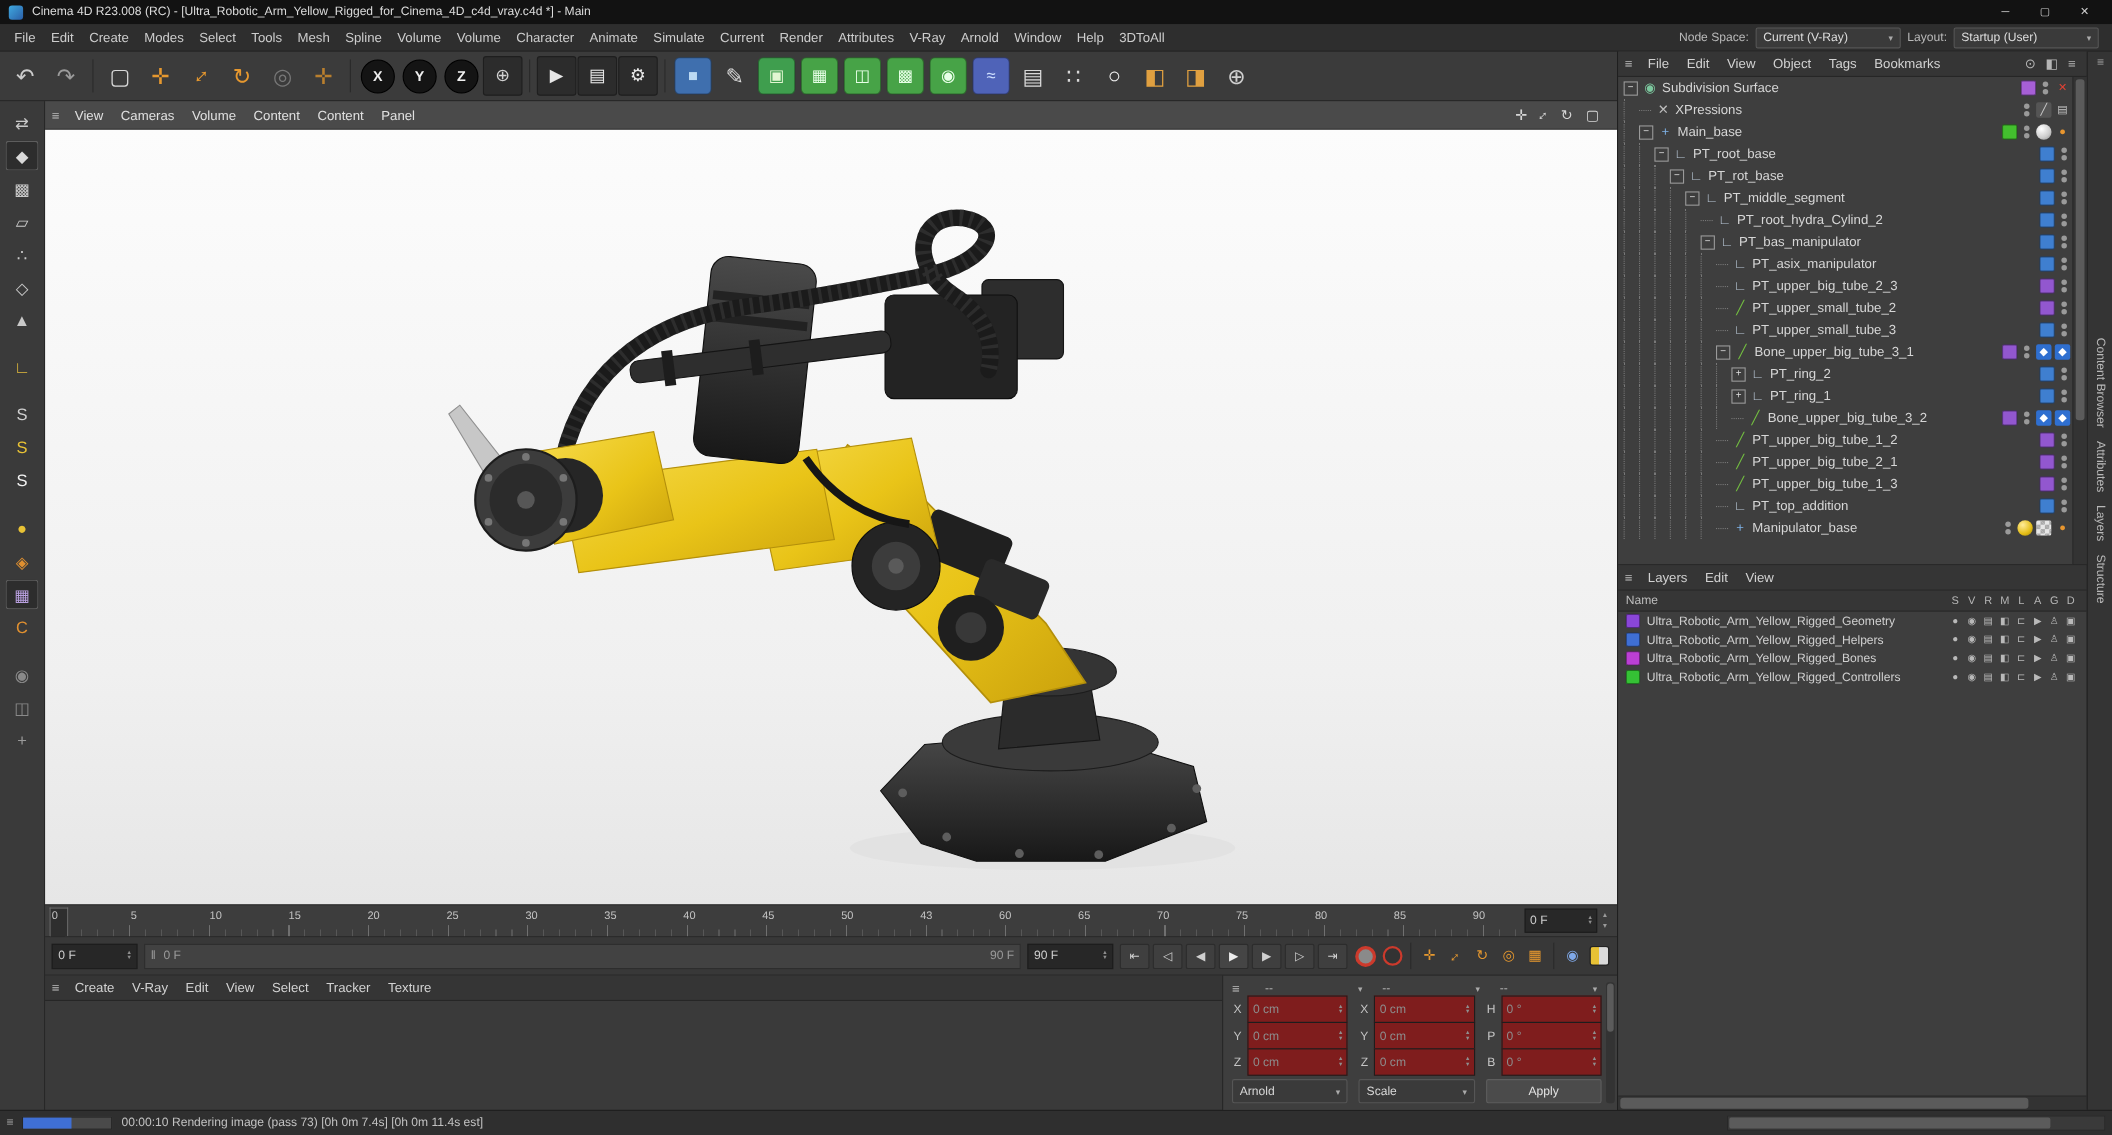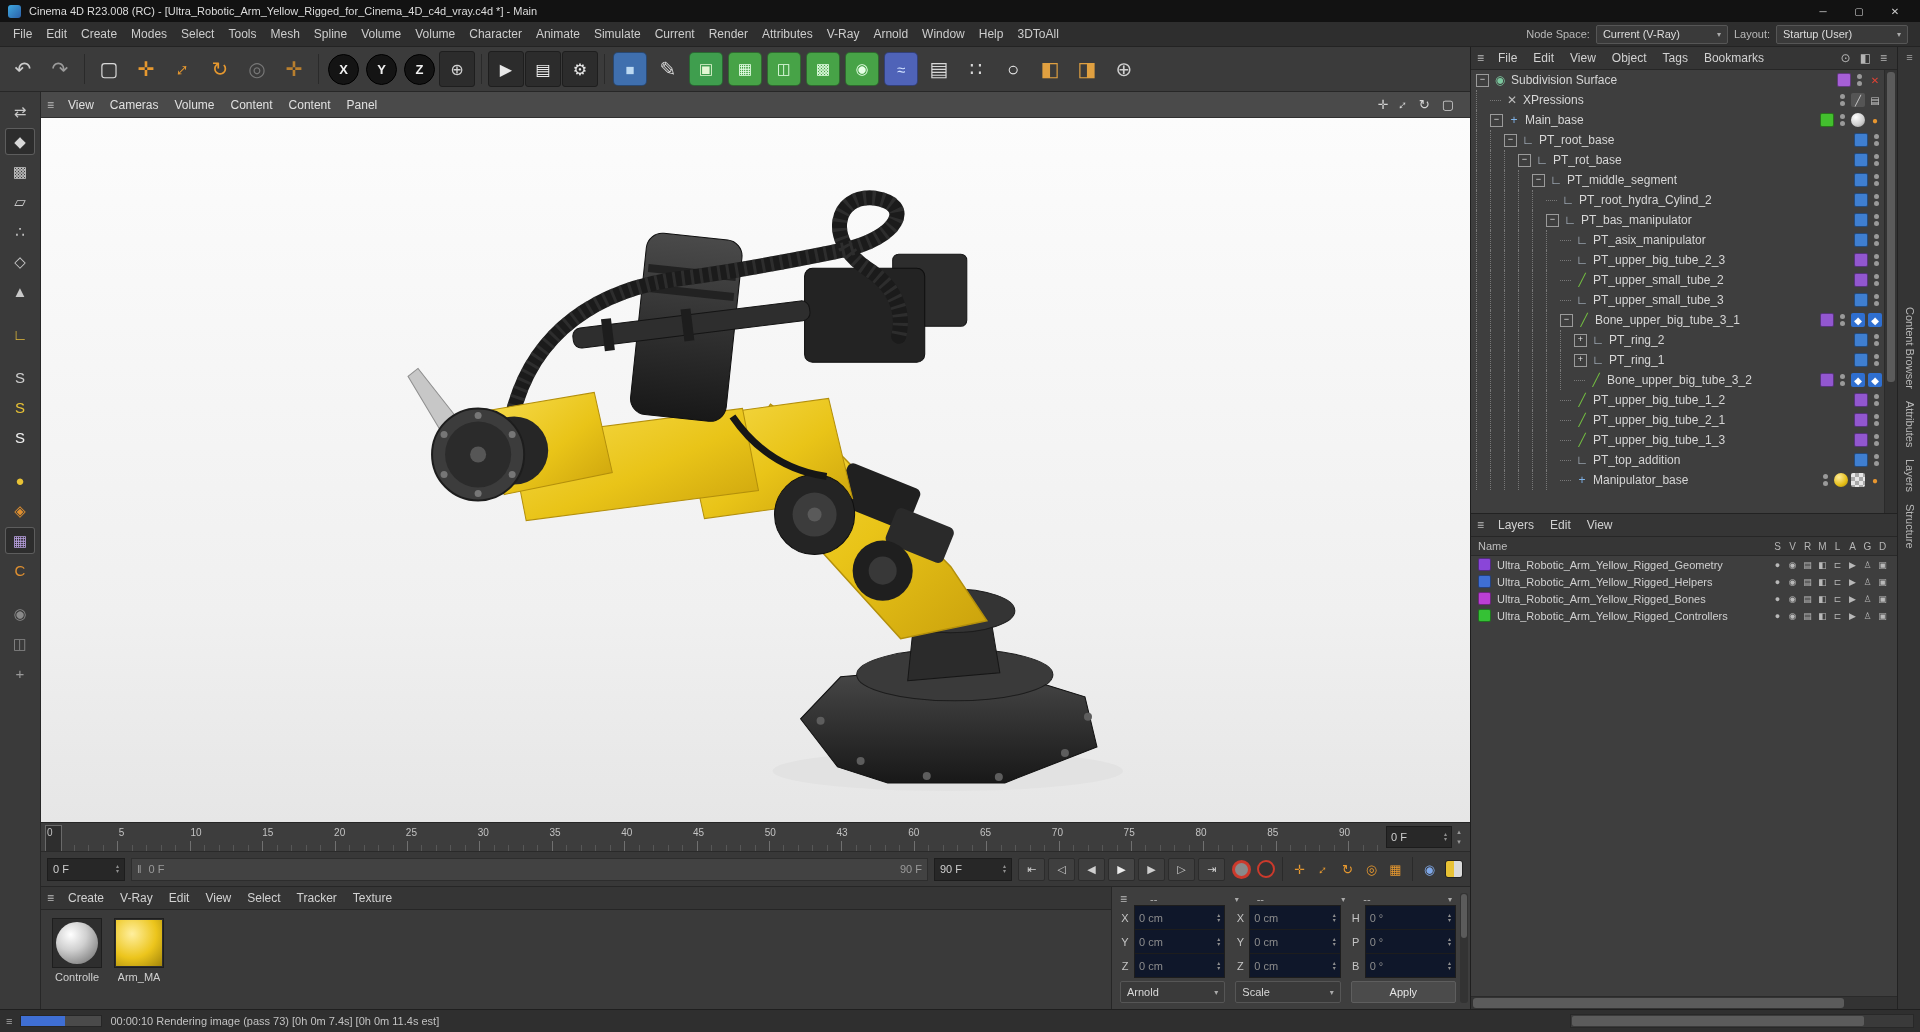--- a/index.html
+++ b/index.html
@@ -95,21 +95,21 @@
   .ball-gray{width:42px;height:42px;border-radius:50%;background:radial-gradient(circle at 35% 30%,#ffffff,#cfcfcf 40%,#8f8f8f 75%,#5f5f5f);}
   .ball-yellow{width:46px;height:46px;background:radial-gradient(circle at 35% 30%,#ffef9e,#ecc51c 55%,#a3850a);}
   .mat-label{margin-top:3px;font-size:11px;color:#cfcfcf;max-width:52px;overflow:hidden;white-space:nowrap;}
 
   .coords{width:336px;background:#3e3e3e;display:flex;flex-direction:column;padding:4px 14px 6px 8px;position:relative;flex:0 0 auto;}
   .coord-header{display:grid;grid-template-columns:16px 1fr 1fr 1fr;gap:10px;height:20px;align-items:center;}
   .hdr-cell{display:flex;align-items:center;justify-content:space-between;color:#b5b5b5;font-size:11px;padding:0 4px;}
   .coord-grid{display:grid;grid-template-columns:1fr 1fr 1fr;gap:3px 10px;}
   .coord-cell{display:flex;align-items:center;gap:4px;height:21px;}
   .coord-label{width:10px;font-size:11px;color:#c5c5c5;text-align:center;}
-  .coord-field{flex:1;height:19px;background:#0f172a;border:1px solid #1d1d1d;display:flex;align-items:center;padding:2px 4px;font-size:11px;color:#8d8d8d;justify-content:space-between;}
+  .coord-field{flex:1;height:19px;background:#7f1d1d;border:1px solid #1d1d1d;display:flex;align-items:center;padding:2px 4px;font-size:11px;color:#8d8d8d;justify-content:space-between;}
   .coord-footer{display:grid;grid-template-columns:1fr 1fr 1fr;gap:10px;margin-top:5px;}
   .coord-select{height:20px;background:#3a3a3a;border:1px solid #565656;border-radius:2px;display:flex;align-items:center;justify-content:space-between;padding:0 6px;font-size:11px;color:#d8d8d8;}
   .apply-btn{height:20px;background:#4b4b4b;border:1px solid #5e5e5e;border-radius:2px;display:flex;align-items:center;justify-content:center;font-size:11px;color:#e4e4e4;}
   .coord-scroll{position:absolute;right:2px;top:6px;bottom:6px;width:8px;background:#333;border-radius:3px;}
   .coord-scroll i{display:block;margin:1px;height:40%;background:#5b5b5b;border-radius:3px;}
 
   
   .right-col{width:426px;background:#3e3e3e;display:flex;flex-direction:column;min-height:0;flex:0 0 auto;}
   .om{height:466px;display:flex;flex-direction:column;border-bottom:1px solid #222;flex:0 0 auto;}
   .om-icons{margin-left:auto;display:flex;gap:9px;padding-right:4px;color:#b5b5b5;font-size:12px;}
@@ -558,34 +558,20 @@
                 <span id="mat-menus" style="display:flex;">
                     <span class="pm-item">Create</span>
                     <span class="pm-item">V-Ray</span>
                     <span class="pm-item">Edit</span>
                     <span class="pm-item">View</span>
                     <span class="pm-item">Select</span>
                     <span class="pm-item">Tracker</span>
                     <span class="pm-item">Texture</span>
                   </span>
               </div>
-              <div class="mat-body" id="mat-body">
-                  <div class="mat">
-                    <div class="mat-thumb">
-                      <i class="ball-gray"></i>
-                    </div>
-                    <div class="mat-label">Controlle</div>
-                  </div>
-                  <div class="mat">
-                    <div class="mat-thumb">
-                      <i class="ball-yellow"></i>
-                    </div>
-                    <div class="mat-label">Arm_MA</div>
-                  </div>
-                </div>
             </div>
 
             <div class="coords">
               <div class="coord-header" id="coord-header">
                 <span class="burger">≡</span>
               <span class="hdr-cell">
                     <i style="font-style: normal;">--</i>
                     <i class="caret" style="font-style: normal;">▾</i>
                   </span>
                   <span class="hdr-cell">

